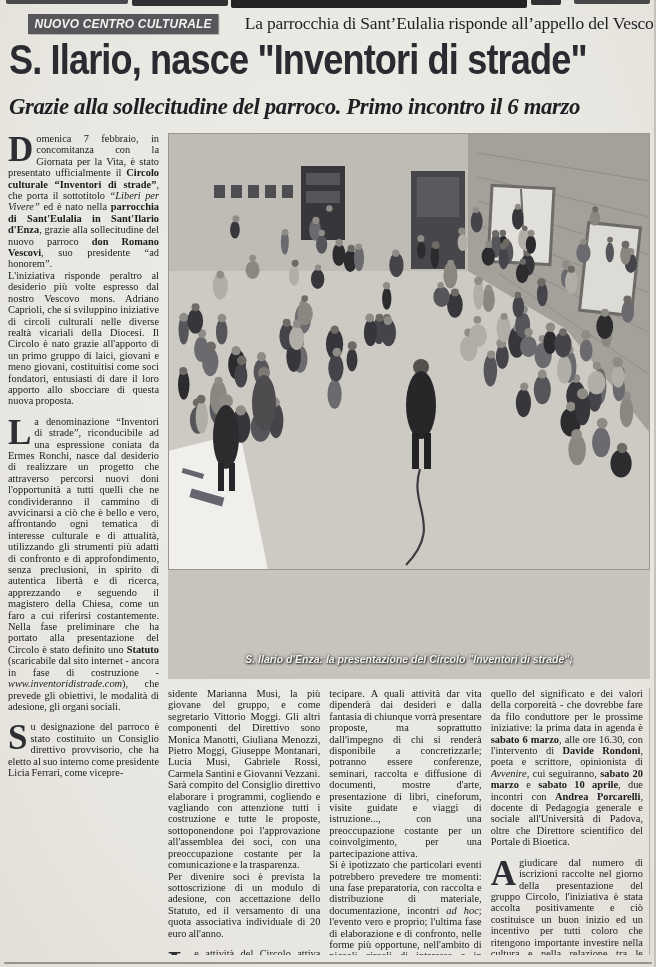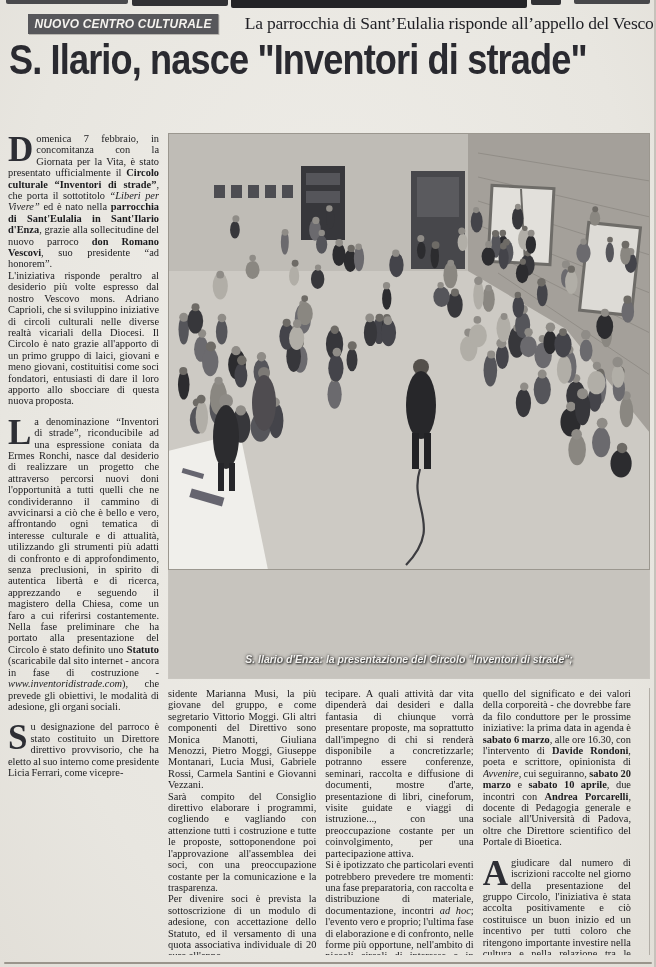--- a/index.html
+++ b/index.html
@@ -35,21 +35,21 @@
   .col{overflow:hidden;}
   .col--first{width:151px;flex:none;}
   .right-wrap{flex:1;display:flex;flex-direction:column;min-width:0;}
   .photo-box{height:546px;position:relative;flex:none;margin-bottom:9px;
              box-shadow:0 0 0 1px #c9c6c0 inset;background:#c7c4be;}
   .photo-box svg{display:block;}
   .photo-caption{position:absolute;left:0;right:0;bottom:13px;text-align:center;
       font-family:"Liberation Sans",sans-serif;font-weight:700;font-style:italic;
       font-size:10.5px;line-height:13px;color:#f4f3f0;
       text-shadow:0 0 3px rgba(40,40,40,.95),1px 1px 2px rgba(30,30,30,.9);}
-  .lower{flex:1;display:flex;gap:9px;border-right:1px solid #b2aea7;padding-right:18px;overflow:hidden;}
+  .lower{flex:1;display:flex;gap:9px;border-right:1px solid #b2aea7;padding-right:6px;overflow:hidden;}
   .lower .col{flex:1;min-width:0;}
 
   .para{margin:0;text-align:justify;font-size:10.4px;line-height:11.4px;color:#1b1b1e;
         word-spacing:-0.4px;hyphens:auto;-webkit-hyphens:auto;}
   .para.has-drop{margin-top:9px;}
   .para.has-drop:first-child{margin-top:0;}
   .dropcap{float:left;font-weight:700;font-size:35px;line-height:.78;color:#2d2e34;
            padding:3px 3px 0 0;}
   .b{font-weight:700;margin-top:44px;}
   .i{font-style:italic;}
@@ -75,28 +75,31 @@
   </div>
 
   <div class="kicker-row">
     <span class="badge">NUOVO CENTRO CULTURALE</span>
     <span class="kicker">La parrocchia di Sant’Eulalia risponde all’appello del Vescovo</span>
   </div>
 
   <div class="headline">
     <span class="headline-inner">S. Ilario, nasce "Inventori di strade"</span>
   </div>
+  <div class="subheadline">
+    <span class="subheadline-inner">Grazie alla sollecitudine del parroco. Primo incontro il 6 marzo</span>
+  </div>
 
   <div class="content">
 
     <div class="col col--first">
         <p class="para has-drop"><span class="dropcap">D</span><span>omenica 7 febbraio, in concomitanza con la Giornata per la Vita, è stato presentato ufficialmente il </span><span class="b">Circolo culturale “Inventori di strade”</span><span>, che porta il sottotitolo </span><span class="i">“Liberi per Vivere”</span><span> ed è nato nella </span><span class="b">parrocchia di Sant'Eulalia in Sant'Ilario d'Enza</span><span>, grazie alla sollecitudine del nuovo parroco </span><span class="b">don Romano Vescovi</span><span>, suo presidente “ad honorem”.</span></p>
         <p class="para"><span>L'iniziativa risponde peraltro al desiderio più volte espresso dal nostro Vescovo mons. Adriano Caprioli, che si sviluppino iniziative di circoli culturali nelle diverse realtà vicariali della Diocesi. Il Circolo è nato grazie all'apporto di un primo gruppo di laici, giovani e meno giovani, costituitisi come soci fondatori, entusiasti di dare il loro apporto allo sbocciare di questa nuova proposta.</span></p>
         <p class="para has-drop"><span class="dropcap">L</span><span>a denominazione “Inventori di strade”, riconducibile ad una espressione coniata da Ermes Ronchi, nasce dal desiderio di realizzare un progetto che attraverso percorsi nuovi doni l'opportunità a tutti quelli che ne condivideranno il cammino di avvicinarsi a ciò che è bello e vero, affrontando ogni tematica di interesse culturale e di attualità, utilizzando gli strumenti più adatti di confronto e di approfondimento, senza preclusioni, in spirito di autentica libertà e di ricerca, apprezzando e seguendo il magistero della Chiesa, come un faro a cui riferirsi costantemente. Nella fase preliminare che ha portato alla presentazione del Circolo è stato definito uno </span><span class="b">Statuto</span><span> (scaricabile dal sito internet - ancora in fase di costruzione - </span><span class="i">www.inventoridistrade.com</span><span>), che prevede gli obiettivi, le modalità di adesione, gli organi sociali.</span></p>
-        <p class="para has-drop"><span class="dropcap">S</span><span>u designazione del parroco è stato costituito un Direttore direttivo provvisorio, che ha eletto al suo interno come presidente Licia Ferrari, come vicepre-</span></p>
+        <p class="para has-drop"><span class="dropcap">S</span><span>u designazione del parroco è stato costituito un Consiglio direttivo provvisorio, che ha eletto al suo interno come presidente Licia Ferrari, come vicepre-</span></p>
       </div>
 
     <div class="right-wrap">
 
       <div class="photo-box">
         <svg width="482" height="437" viewBox="0 0 482 437">
 
           <rect x="0" y="0" width="482" height="437" fill="#cdcac4"></rect>
 
           <rect x="0" y="0" width="482" height="138" fill="#bfbcb6"></rect>

